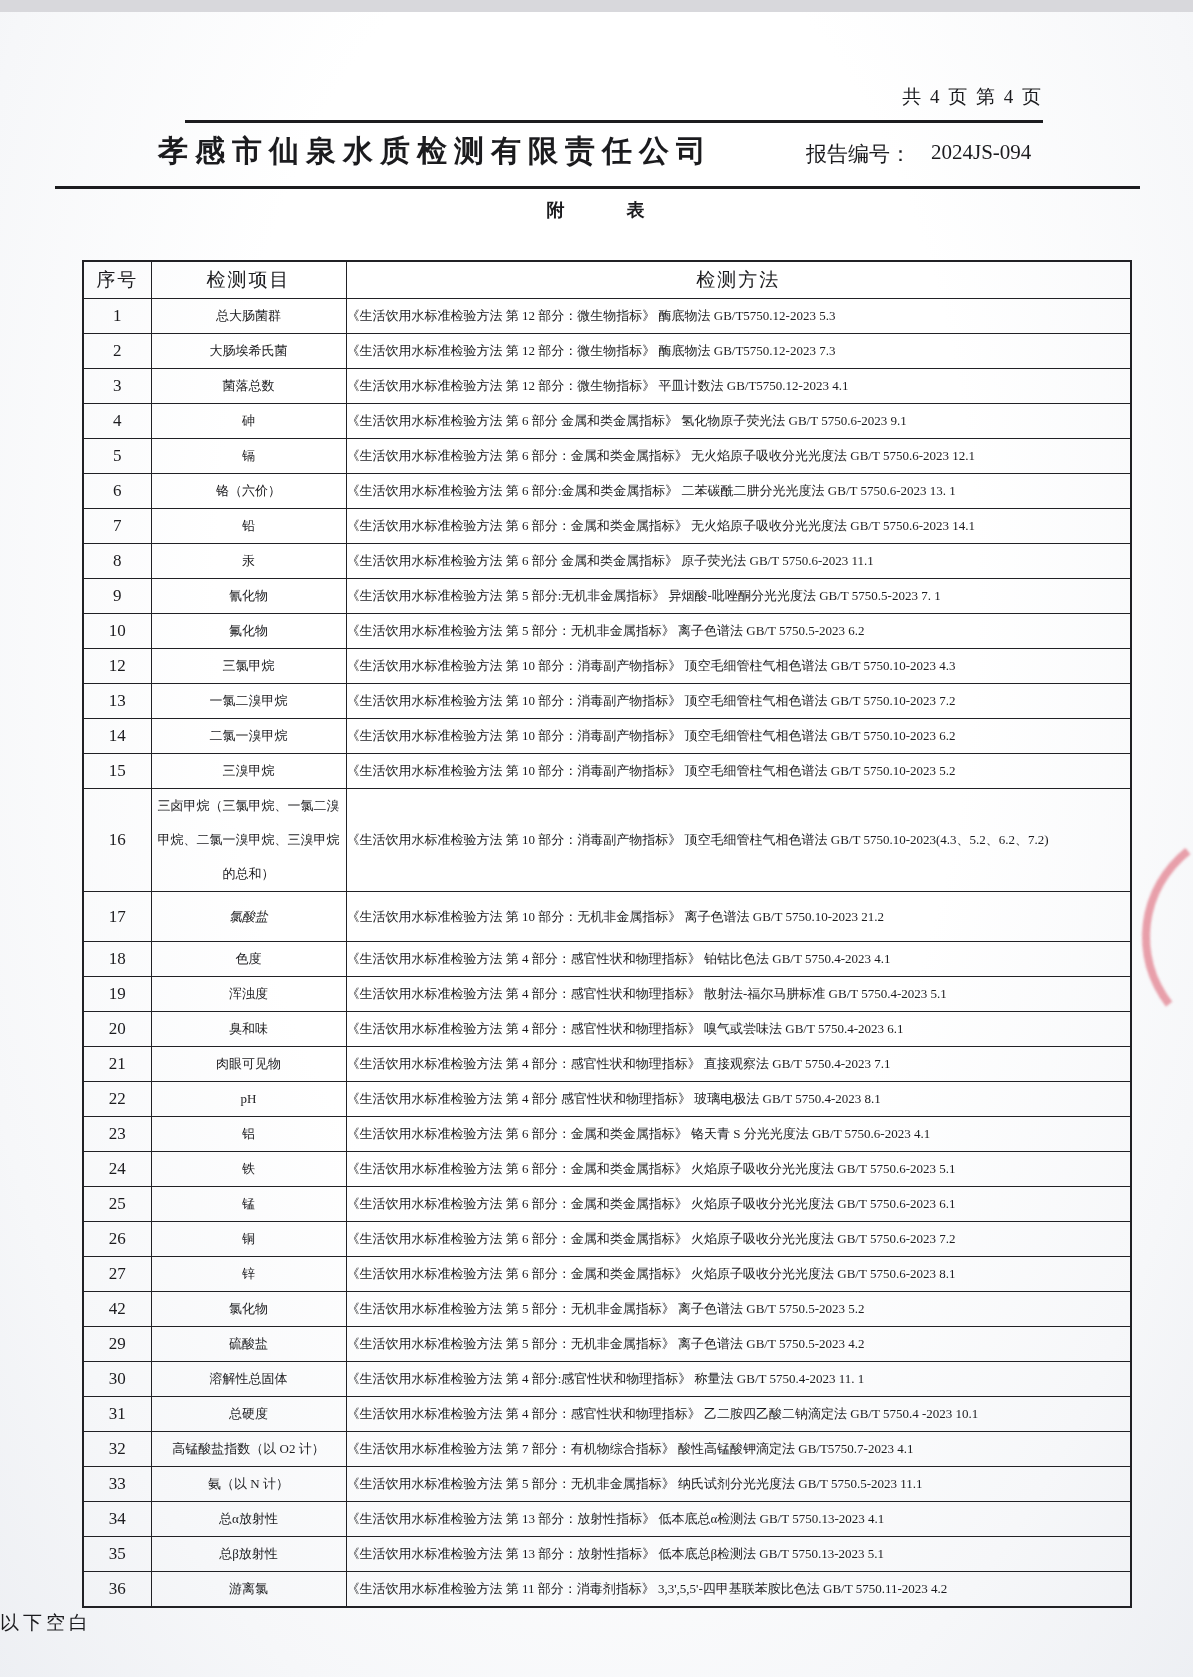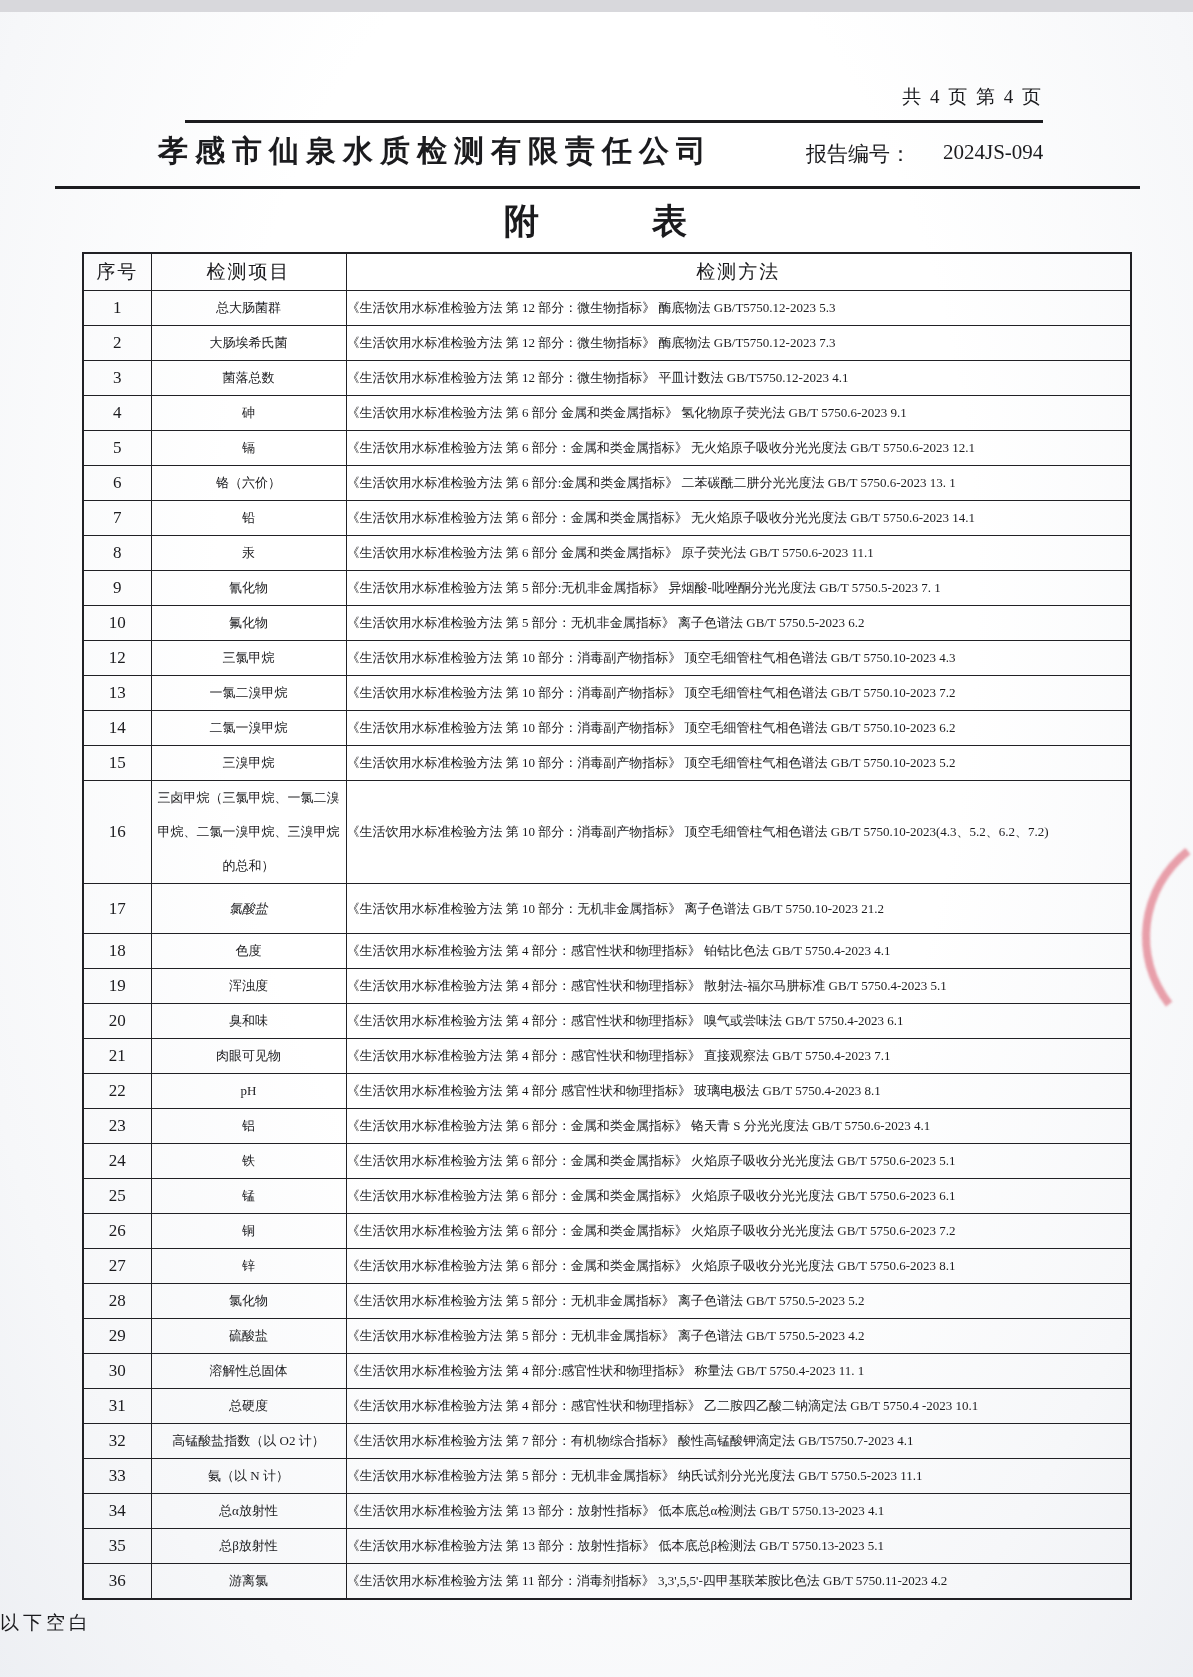--- a/index.html
+++ b/index.html
@@ -19,31 +19,31 @@
   .rule-top{
     position:absolute;top:108px;left:185px;width:858px;height:3px;background:#1c1c1f;
   }
   .company{
     position:absolute;top:119px;left:158px;
     font-family:"Liberation Sans","DejaVu Sans",sans-serif;
     font-weight:bold;font-size:30px;letter-spacing:7px;white-space:nowrap;
   }
   .report-no{
     position:absolute;top:128px;left:806px;
-    font-size:21px;white-space:nowrap;display:flex;gap:32px;
+    font-size:21px;white-space:nowrap;display:flex;gap:20px;
   }
   .rule-mid{
     position:absolute;top:174px;left:55px;width:1085px;height:3px;background:#1c1c1f;
   }
   .doc-title{
     position:absolute;top:186px;left:0;width:100%;
-    text-align:center;font-size:35px;font-weight:bold;letter-spacing:2px;
+    text-align:center;font-size:18px;font-weight:bold;letter-spacing:2px;
   }
   table.methods{
-    position:absolute;top:240px;left:82px;width:1048px;
+    position:absolute;top:248px;left:82px;width:1048px;
     border-collapse:collapse;table-layout:fixed;
     border:2.5px solid #212125;
   }
   table.methods th,table.methods td{
     border:1.5px solid #212125;
     padding:0;
     overflow:hidden;
   }
   table.methods thead th{
     height:36px;font-size:19px;font-weight:normal;letter-spacing:2px;
@@ -230,21 +230,21 @@
     <td class="c-no">26</td>
     <td class="c-item">铜</td>
     <td class="c-method">《生活饮用水标准检验方法 第 6 部分：金属和类金属指标》 火焰原子吸收分光光度法 GB/T 5750.6-2023 7.2</td>
   </tr>
         <tr>
     <td class="c-no">27</td>
     <td class="c-item">锌</td>
     <td class="c-method">《生活饮用水标准检验方法 第 6 部分：金属和类金属指标》 火焰原子吸收分光光度法 GB/T 5750.6-2023 8.1</td>
   </tr>
         <tr>
-    <td class="c-no">28</td>
+    <td class="c-no">42</td>
     <td class="c-item">氯化物</td>
     <td class="c-method">《生活饮用水标准检验方法 第 5 部分：无机非金属指标》 离子色谱法 GB/T 5750.5-2023 5.2</td>
   </tr>
         <tr>
     <td class="c-no">29</td>
     <td class="c-item">硫酸盐</td>
     <td class="c-method">《生活饮用水标准检验方法 第 5 部分：无机非金属指标》 离子色谱法 GB/T 5750.5-2023 4.2</td>
   </tr>
         <tr>
     <td class="c-no">30</td>

